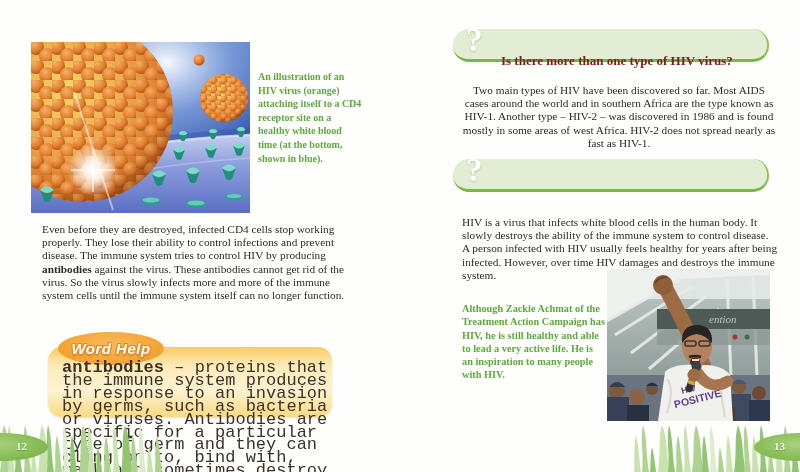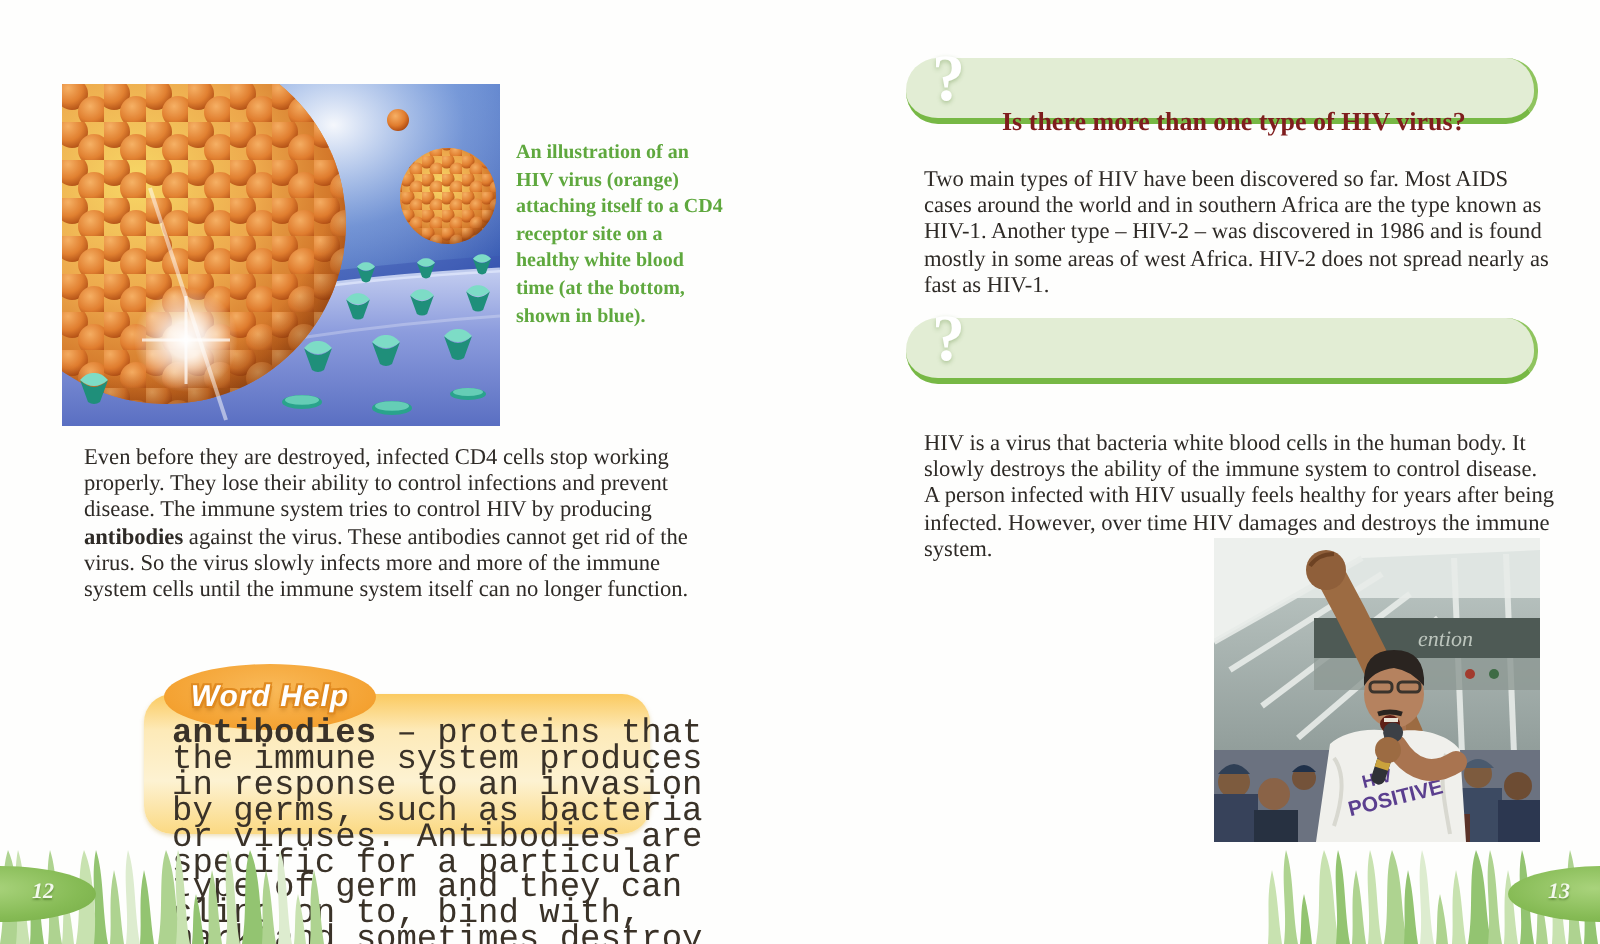--- a/index.html
+++ b/index.html
@@ -7,55 +7,55 @@
   .spread{position:relative;width:800px;height:472px;overflow:hidden;background:#fefefd;}
 
   
   .illustration{position:absolute;left:31px;top:42px;width:219px;height:171px;}
   .caption-left{position:absolute;left:258px;top:70px;width:104px;
     font-weight:bold;font-size:10px;line-height:13.6px;color:#5fa83e;}
   .body-left{position:absolute;left:42px;top:212px;width:322px;
     font-size:11.3px;line-height:13.1px;color:#2e2a26;}
   .body-left b,.wordhelp-text b{font-weight:bold;}
 
-  .wordhelp{position:absolute;left:48px;top:347px;width:253px;height:70px;border-radius:14px;
+  .wordhelp{position:absolute;left:48px;top:347px;width:284px;height:70px;border-radius:14px;
     background:linear-gradient(180deg,#fbca60 0%,#fdeab8 26%,#fdf2d2 62%,#fbd982 100%);
-    box-shadow:0 1px 2px rgba(200,160,60,.35);margin-left:24px;}
+    box-shadow:0 1px 2px rgba(200,160,60,.35);}
   .wordhelp-ellipse{position:absolute;left:10px;top:-15px;width:106px;height:33px;border-radius:50%;
     background:radial-gradient(ellipse at 50% 38%,#f9b958 0%,#f4a232 70%,#ed9420 100%);
     display:flex;align-items:center;justify-content:center;}
   .wordhelp-title{font-family:"Liberation Sans",sans-serif;font-weight:bold;font-style:italic;
     font-size:15px;color:#ffffff;letter-spacing:.5px;
     text-shadow:1px 1px 0 #e08a20,-1px 1px 0 #e08a20,1px -1px 0 #e08a20,-1px -1px 0 #e08a20,0 2px 2px rgba(160,90,10,.5);}
   .wordhelp-text{position:absolute;left:14px;top:15px;width:282px;
     font-size:17px;line-height:12.9px;color:#3a3228;font-family:Liberation Mono, monospace;}
 
   
   .banner{position:absolute;left:453px;width:316px;height:33px;background:#e2edd4;
     border-radius:16px;border-bottom:3px solid #77b845;border-right:2px solid #8fc45e;box-sizing:border-box;}
   .banner-1{top:29px;} .banner-2{top:159px;}
   .qmark{position:absolute;left:13px;top:-7px;font-size:33px;font-weight:bold;color:#ffffff;
     font-family:"Liberation Serif",serif;text-shadow:0 1px 2px rgba(110,150,80,.45);}
   .qlabel{position:absolute;left:48px;top:24px;font-weight:bold;font-size:13px;color:#7f1d1d;white-space:nowrap;}
 
-  .body-right-1{position:absolute;left:462px;top:73px;width:314px;font-size:11.3px;line-height:13.1px;color:#2e2a26;}
+  .body-right-1{position:absolute;left:462px;top:73px;width:314px;font-size:11.3px;line-height:13.1px;color:#2e2a26;text-align:center;}
   .body-right-2{position:absolute;left:462px;top:205px;width:316px;font-size:11.3px;line-height:13.1px;color:#2e2a26;}
   .caption-right{position:absolute;left:462px;top:302px;width:143px;
     font-weight:bold;font-size:10.3px;line-height:13.3px;color:#5fa83e;}
   .photo{position:absolute;left:607px;top:269px;width:132px;height:152px;}
 
   
   .grass{position:absolute;bottom:0;height:47px;}
   .grass-left{left:0;width:172px;}
   .grass-right{left:628px;width:172px;}
   .pagenum{position:absolute;top:433px;width:96px;height:28px;border-radius:50%;
     background:radial-gradient(ellipse at 45% 40%,#a9d37c 0%,#86bb55 60%,#74aa45 100%);}
   .pagenum-left{left:-48px;}
   .pagenum-right{left:754px;}
-  .pagenum span{position:absolute;top:7px;font-style:italic;font-weight:bold;
+  .pagenum span{position:absolute;top:7px;font-weight:bold;
     font-size:11px;color:#f3f8ec;text-shadow:0 1px 1px rgba(60,100,30,.5);}
   .pagenum-left span{left:64px;}
   .pagenum-right span{left:20px;}
 </style>
 </head>
 <body>
 
 <div class="spread">
 
   <div class="illustration">
@@ -174,22 +174,23 @@
 
   <div class="banner banner-1">
     <span class="qmark">?</span>
     <span class="qlabel">Is there more than one type of HIV virus?</span>
   </div>
   <p class="body-right-1">Two main types of HIV have been discovered so far. Most AIDS cases around the world and in southern Africa are the type known as HIV-1. Another type – HIV-2 – was discovered in 1986 and is found mostly in some areas of west Africa. HIV-2 does not spread nearly as fast as HIV-1.</p>
 
   <div class="banner banner-2">
     <span class="qmark">?</span>
   </div>
-  <p class="body-right-2">HIV is a virus that bacteria white blood cells in the human body. It slowly destroys the ability of the immune system to control disease. A person infected with HIV usually feels healthy for years after being infected. However, over time HIV damages and destroys the immune system.</p>
-
+  <p class="body-right-2">HIV is a virus that infects white blood cells in the human body. It slowly destroys the ability of the immune system to control disease. A person infected with HIV usually feels healthy for years after being infected. However, over time HIV damages and destroys the immune system.</p>
+
+  <div class="caption-right">Although Zackie Achmat of the Treatment Action Campaign has HIV, he is still healthy and able to lead a very active life. He is an inspiration to many people with HIV.</div>
 
   <div class="photo">
     <svg width="163" height="152" viewBox="0 0 163 152">
       <defs>
         <linearGradient id="glass" x1="0" y1="0" x2="0" y2="1">
           <stop offset="0" stop-color="#c2ccc9"></stop>
             <stop offset="1" stop-color="#7d8a87"></stop>
         </linearGradient>
       </defs>
       <rect width="163" height="152" fill="url(#glass)"></rect>

